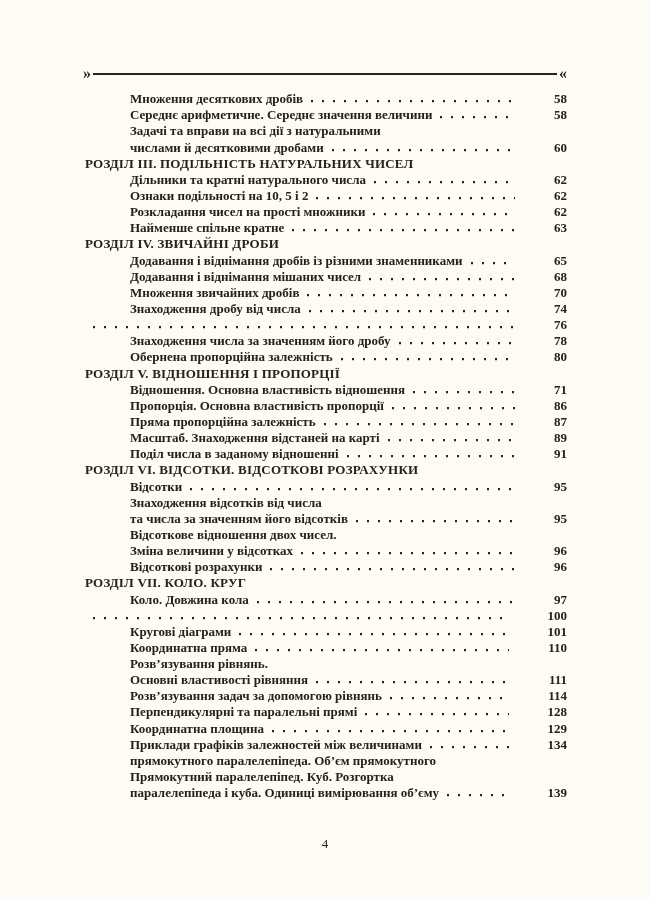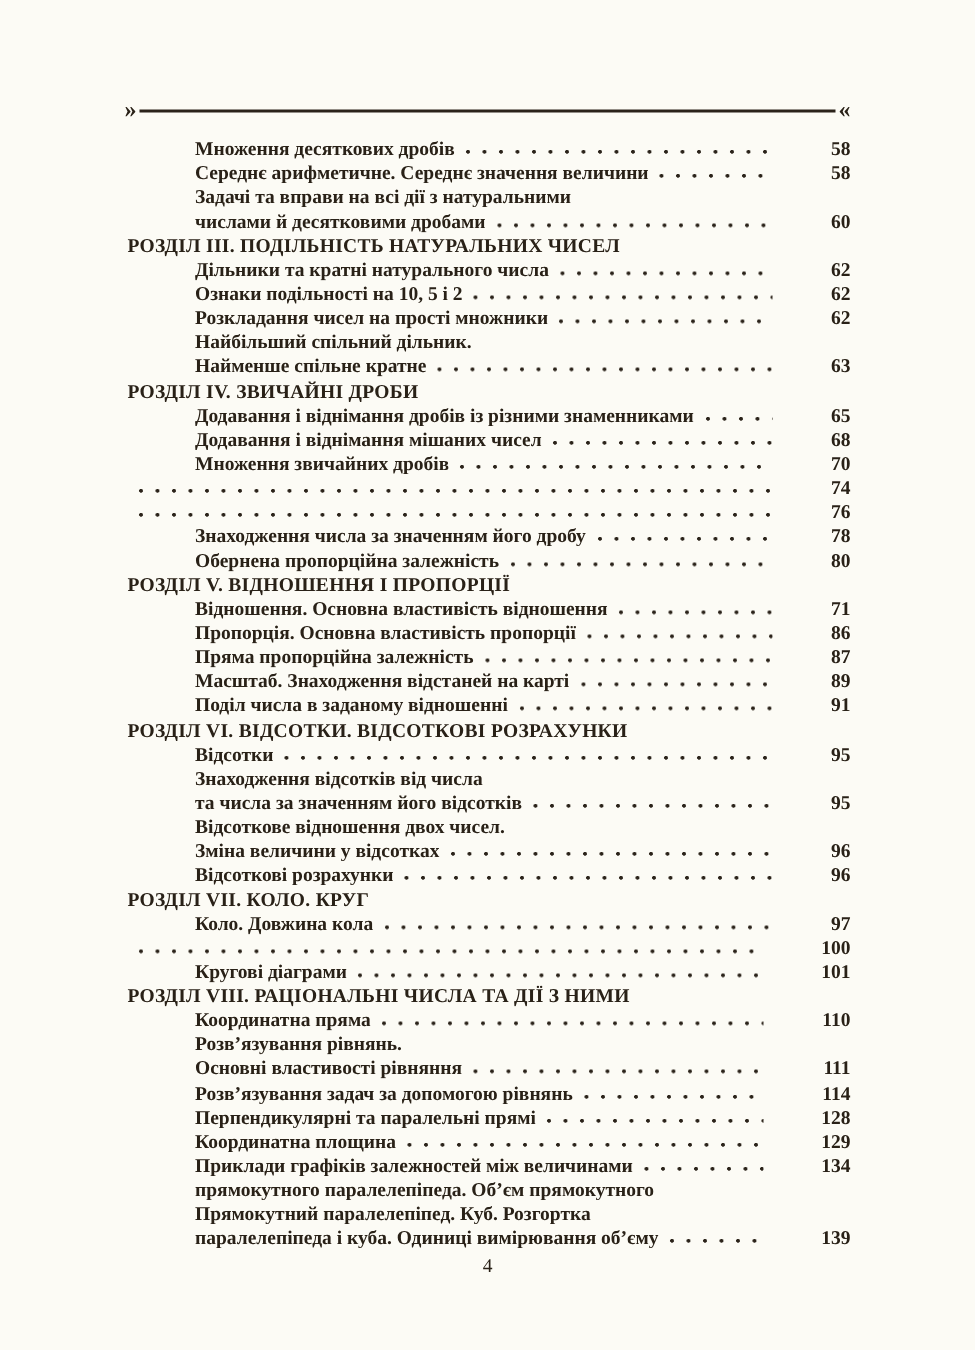--- a/index.html
+++ b/index.html
@@ -77,23 +77,20 @@
     <div class="row item">
       <span class="title">Ознаки подільності на 10, 5 і 2</span>
       <div class="leader"></div>
       <span class="pagenum">62</span>
     </div>
     <div class="row item">
       <span class="title">Розкладання чисел на прості множники</span>
       <div class="leader"></div>
       <span class="pagenum">62</span>
     </div>
-    <div class="row item nopage">
-      <span class="title">Найбільший спільний дільник.</span>
-    </div>
     <div class="row item">
       <span class="title">Найменше спільне кратне</span>
       <div class="leader"></div>
       <span class="pagenum">63</span>
     </div>
     <div class="row chapter nopage">
       <span class="title">РОЗДІЛ IV. ЗВИЧАЙНІ ДРОБИ</span>
     </div>
     <div class="row item">
       <span class="title">Додавання і віднімання дробів із різними знаменниками</span>
@@ -104,20 +101,21 @@
       <span class="title">Додавання і віднімання мішаних чисел</span>
       <div class="leader"></div>
       <span class="pagenum">68</span>
     </div>
     <div class="row item">
       <span class="title">Множення звичайних дробів</span>
       <div class="leader"></div>
       <span class="pagenum">70</span>
     </div>
     <div class="row item">
+      <span class="title">Знаходження дробу від числа</span>
       <div class="leader"></div>
       <span class="pagenum">74</span>
     </div>
     <div class="row item">
       <div class="leader"></div>
       <span class="pagenum">76</span>
     </div>
     <div class="row item">
       <span class="title">Знаходження числа за значенням його дробу</span>
       <div class="leader"></div>
@@ -195,23 +193,20 @@
     </div>
     <div class="row item">
       <div class="leader"></div>
       <span class="pagenum">100</span>
     </div>
     <div class="row item">
       <span class="title">Кругові діаграми</span>
       <div class="leader"></div>
       <span class="pagenum">101</span>
     </div>
-    <div class="row chapter nopage">
-      <span class="title">РОЗДІЛ VIII. РАЦІОНАЛЬНІ ЧИСЛА ТА ДІЇ З НИМИ</span>
-    </div>
     <div class="row item">
       <span class="title">Координатна пряма</span>
       <div class="leader"></div>
       <span class="pagenum">110</span>
     </div>
     <div class="row item nopage">
       <span class="title">Розв’язування рівнянь.</span>
     </div>
     <div class="row item">
       <span class="title">Основні властивості рівняння</span>

